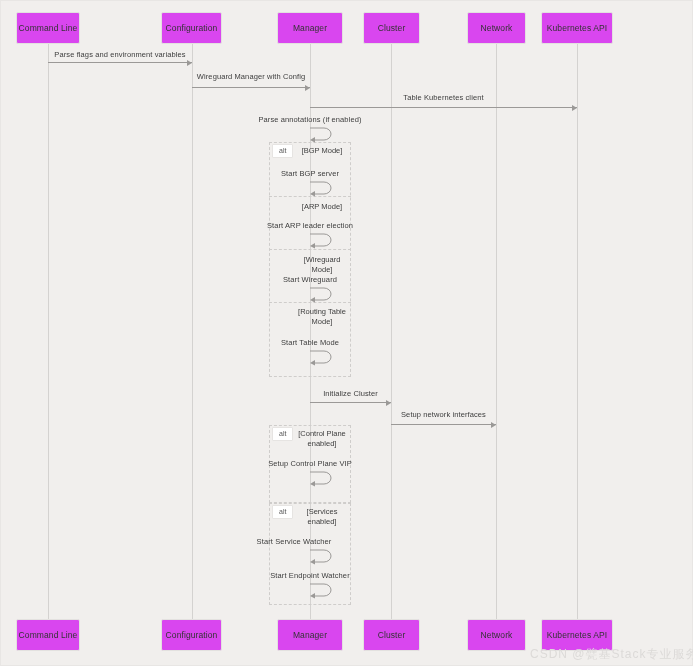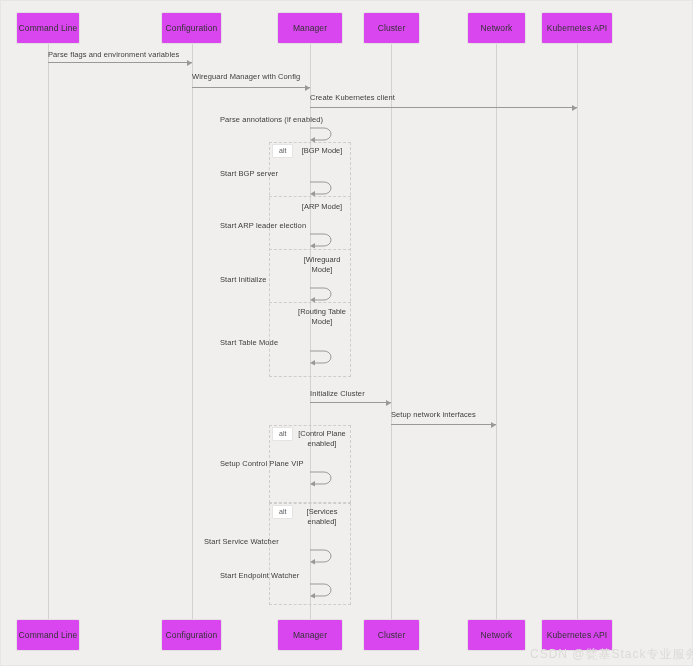--- a/index.html
+++ b/index.html
@@ -52,20 +52,21 @@
     height: 0;
     border-top: 3px solid transparent;
     border-bottom: 3px solid transparent;
     border-left: 5px solid #9b9997;
   }
   .msg-label {
     position: absolute;
     font-size: 7.5px;
     color: #3d3d3d;
     white-space: nowrap;
+    text-align: center;
     letter-spacing: 0.1px;
   }
   
   .selfloop {
     position: absolute;
   }
   .selfloop svg {
     display: block;
     overflow: visible;
   }
@@ -153,21 +154,21 @@
     </div>
   <div id="messages-layer">
       <div class="msg-line" style="left: 48px; top: 62px; width: 144px;"></div>
       <div class="msg-arrowhead" style="left: 187px; top: 60px;"></div>
       <div class="msg-label" style="left: 48px; top: 50px; width: 144px;">Parse flags and environment variables</div>
       <div class="msg-line" style="left: 192px; top: 87px; width: 118px;"></div>
       <div class="msg-arrowhead" style="left: 305px; top: 85px;"></div>
       <div class="msg-label" style="left: 192px; top: 72px; width: 118px;">Wireguard Manager with Config</div>
       <div class="msg-line" style="left: 310px; top: 107px; width: 267px;"></div>
       <div class="msg-arrowhead" style="left: 572px; top: 105px;"></div>
-      <div class="msg-label" style="left: 310px; top: 93px; width: 267px;">Create Kubernetes client</div>
+      <div class="msg-label" style="left: 310px; top: 93px; width: 267px;">Table Kubernetes client</div>
       <div class="msg-line" style="left: 310px; top: 402px; width: 81px;"></div>
       <div class="msg-arrowhead" style="left: 386px; top: 400px;"></div>
       <div class="msg-label" style="left: 310px; top: 389px; width: 81px;">Initialize Cluster</div>
       <div class="msg-line" style="left: 391px; top: 424px; width: 105px;"></div>
       <div class="msg-arrowhead" style="left: 491px; top: 422px;"></div>
       <div class="msg-label" style="left: 391px; top: 410px; width: 105px;">Setup network interfaces</div>
     </div>
   <div id="selfmsg-layer">
       <div class="msg-label" style="left: 220px; top: 115px; width: 180px;">Parse annotations (if enabled)</div>
       <div class="selfloop" style="left: 309px; top: 126px;">
@@ -183,21 +184,21 @@
           <path d="M6,11 L1,14 L6,16.5 Z" fill="#9b9997"></path>
         </svg>
       </div>
       <div class="msg-label" style="left: 220px; top: 221px; width: 180px;">Start ARP leader election</div>
       <div class="selfloop" style="left: 309px; top: 232px;">
         <svg width="26" height="16" viewBox="0 0 26 16">
           <path d="M1,2 H15 A7,6 0 0 1 15,14 H4" fill="none" stroke="#9b9997" stroke-width="1"></path>
           <path d="M6,11 L1,14 L6,16.5 Z" fill="#9b9997"></path>
         </svg>
       </div>
-      <div class="msg-label" style="left: 220px; top: 275px; width: 180px;">Start Initialize</div>
+      <div class="msg-label" style="left: 220px; top: 275px; width: 180px;">Start Wireguard</div>
       <div class="selfloop" style="left: 309px; top: 286px;">
         <svg width="26" height="16" viewBox="0 0 26 16">
           <path d="M1,2 H15 A7,6 0 0 1 15,14 H4" fill="none" stroke="#9b9997" stroke-width="1"></path>
           <path d="M6,11 L1,14 L6,16.5 Z" fill="#9b9997"></path>
         </svg>
       </div>
       <div class="msg-label" style="left: 220px; top: 338px; width: 180px;">Start Table Mode</div>
       <div class="selfloop" style="left: 309px; top: 349px;">
         <svg width="26" height="16" viewBox="0 0 26 16">
           <path d="M1,2 H15 A7,6 0 0 1 15,14 H4" fill="none" stroke="#9b9997" stroke-width="1"></path>

